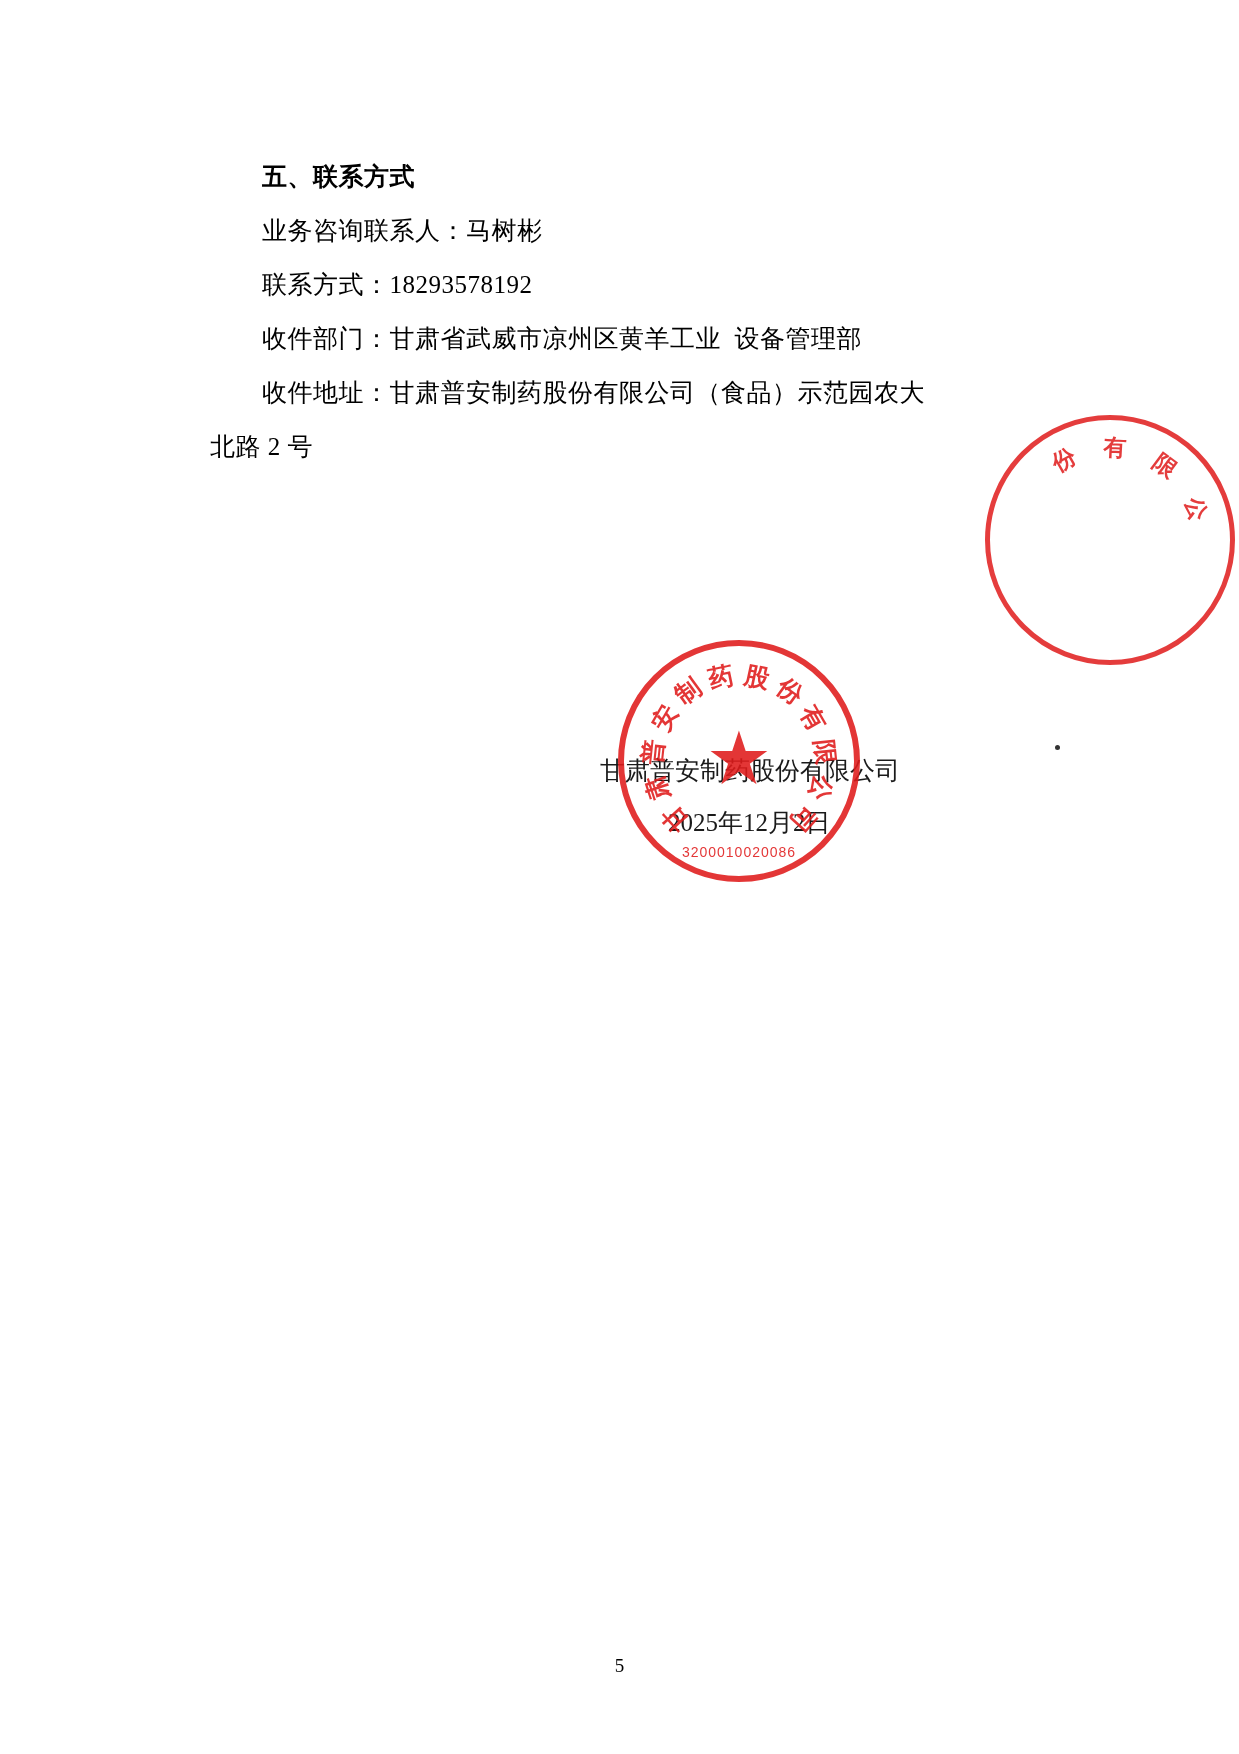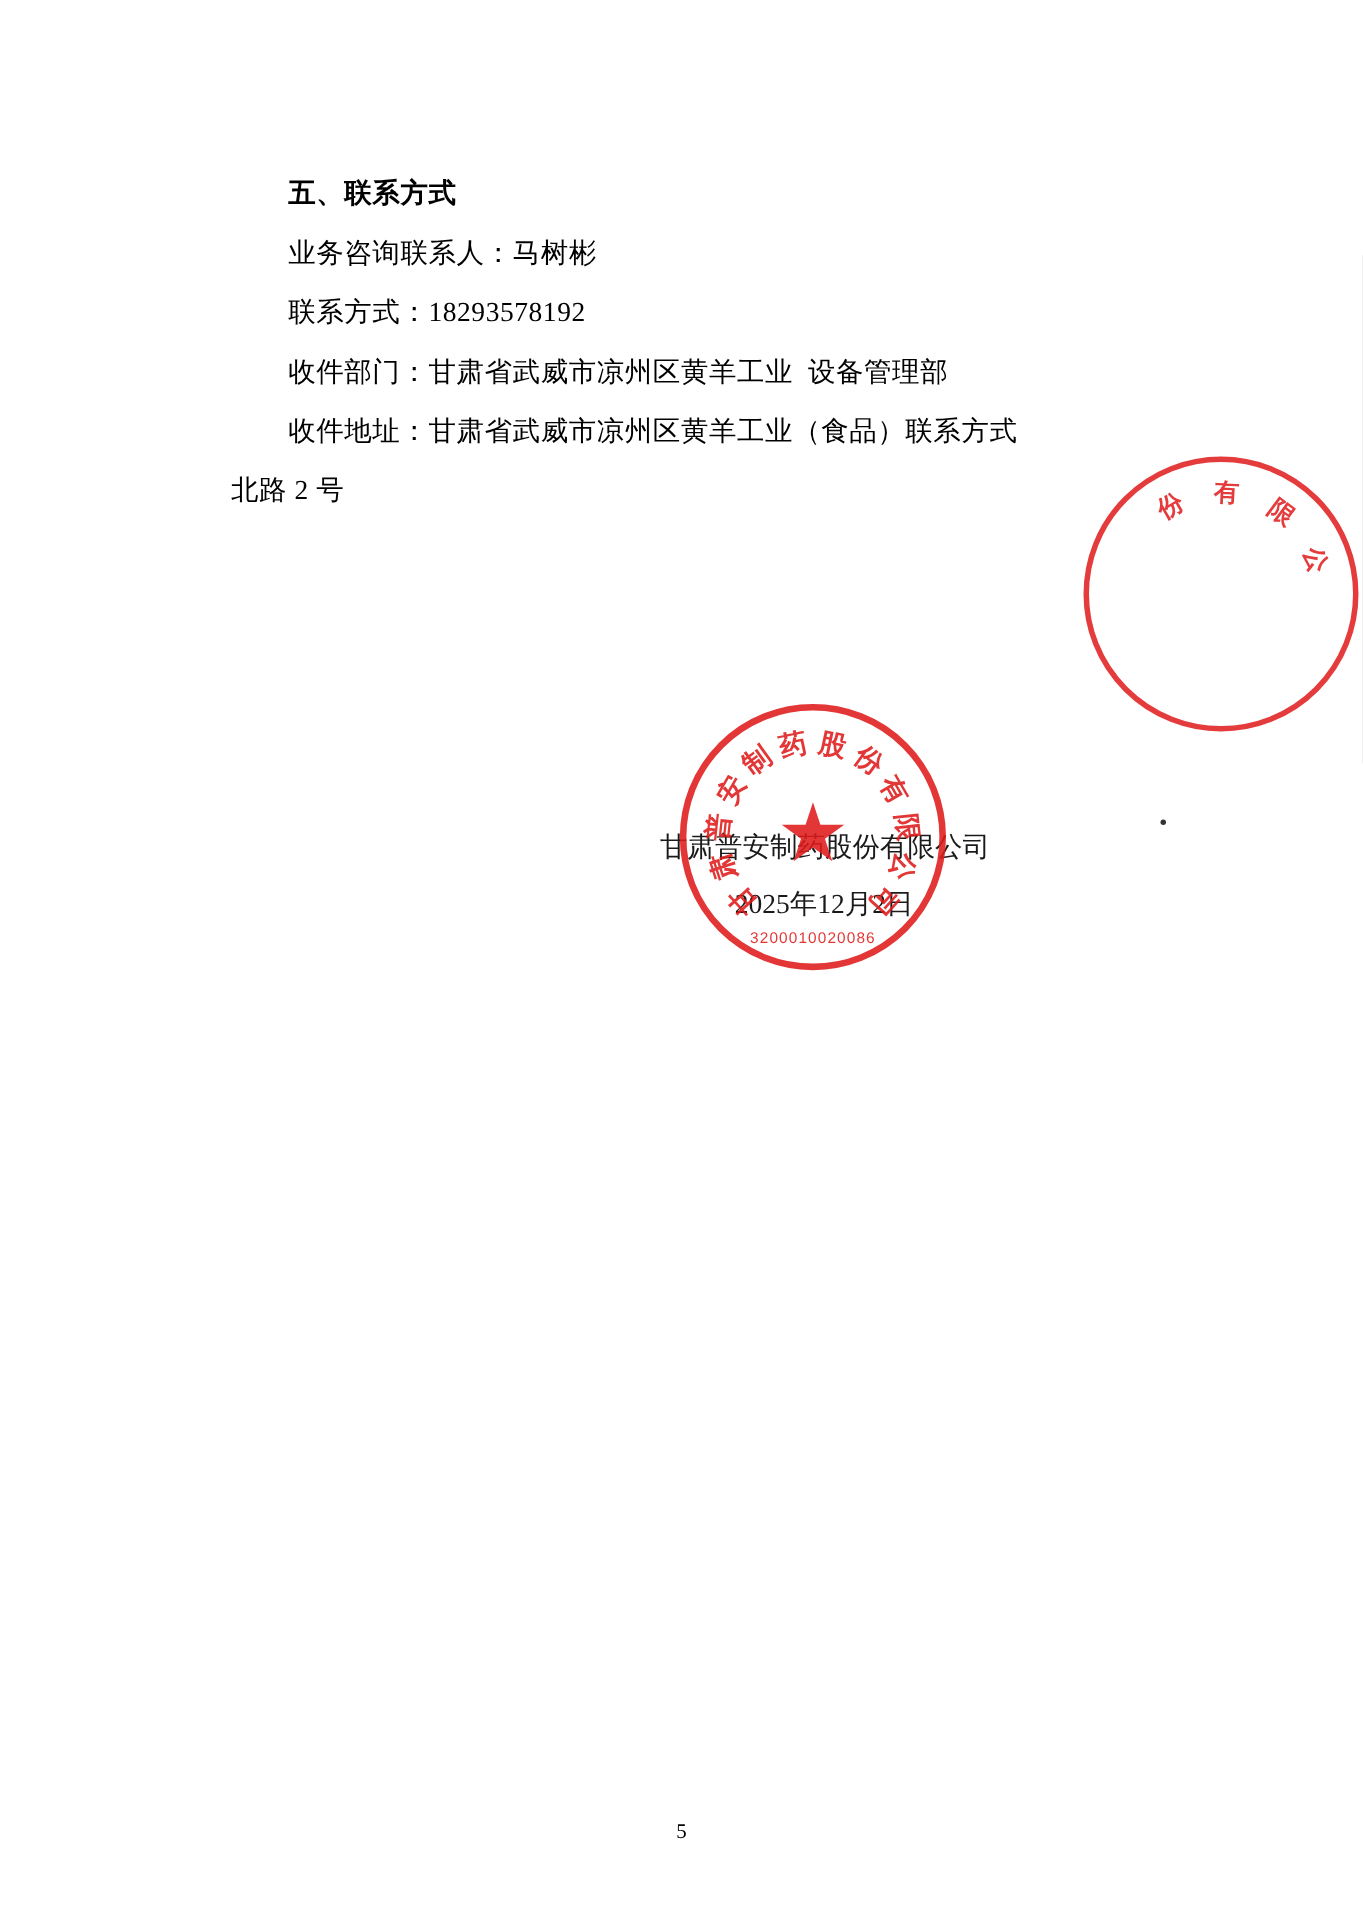--- a/index.html
+++ b/index.html
@@ -170,21 +170,21 @@
 </head>
 <body>
 
 <div class="page">
 
   <div class="content">
     <div class="line heading">五、联系方式</div>
     <div class="line indent">业务咨询联系人：马树彬</div>
     <div class="line indent">联系方式：18293578192</div>
     <div class="line indent">收件部门：甘肃省武威市凉州区黄羊工业  设备管理部</div>
-    <div class="line indent">收件地址：甘肃省武威市凉州区黄羊工业（食品）联系方式</div>
+    <div class="line indent">收件地址：甘肃普安制药股份有限公司（食品）示范园农大</div>
     <div class="line wrapline">北路 2 号</div>
   </div>
 
   <div class="sign-block">
     <div class="sign-line sign-company">甘肃普安制药股份有限公司</div>
     <div class="sign-line sign-date">2025年12月2日</div>
   </div>
 
   <div class="seal">
     <div class="seal-text-ring" id="sealRing">

